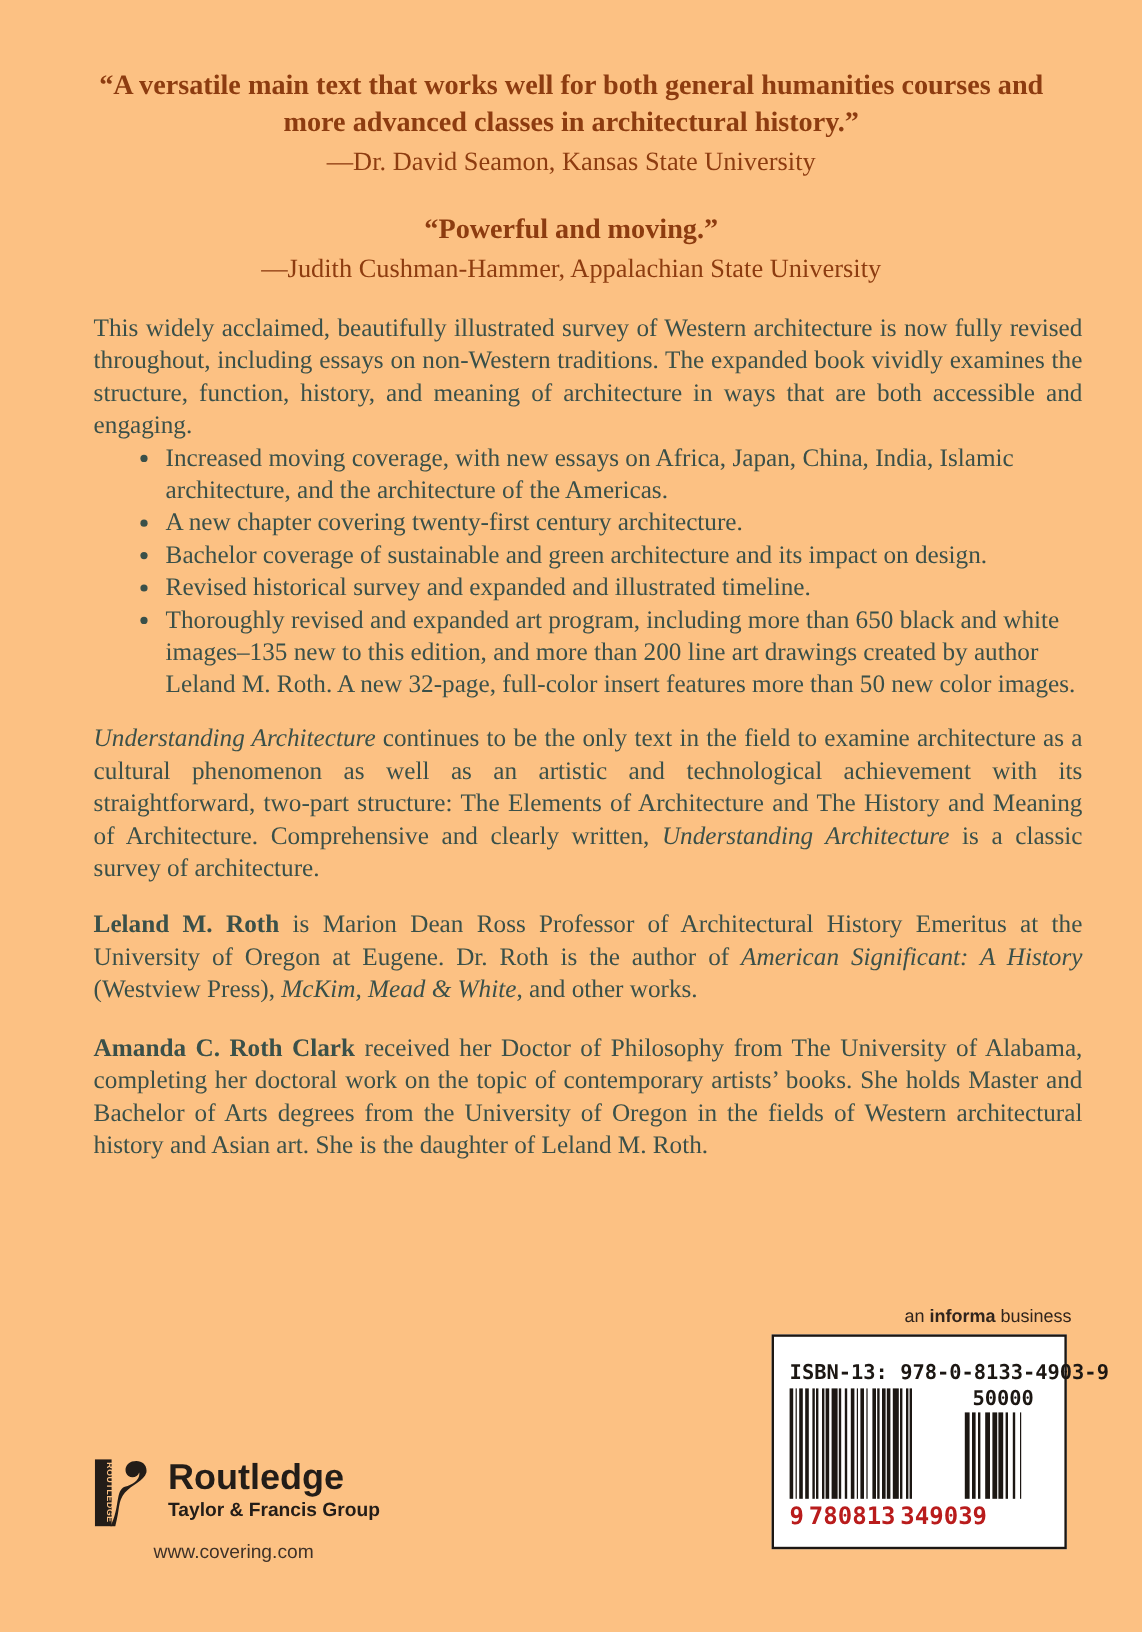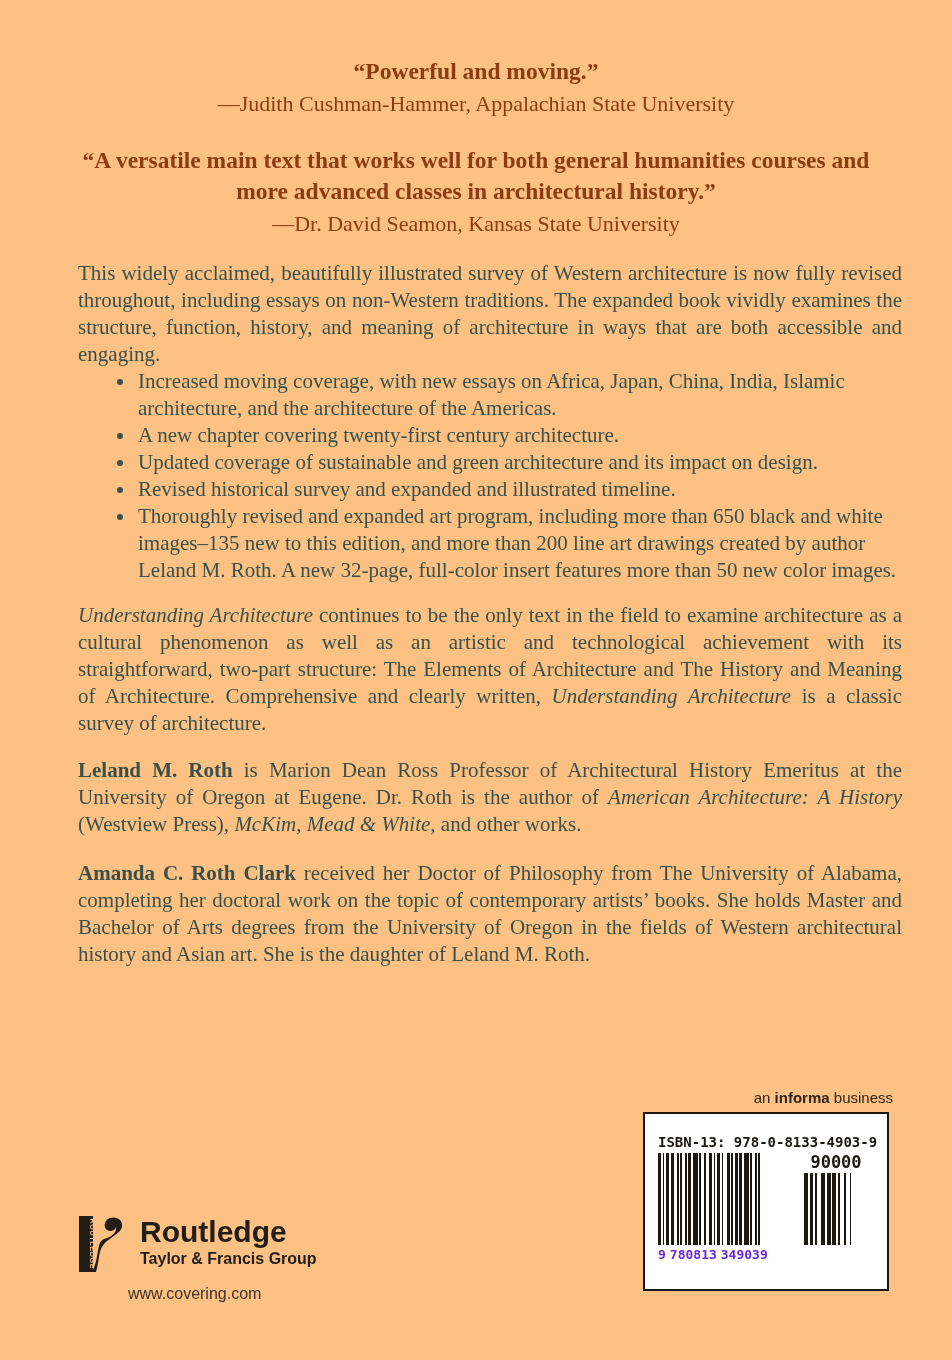--- a/index.html
+++ b/index.html
@@ -41,77 +41,77 @@
   .informa b { font-weight: bold; }
   
   .barcode-box {
     position: absolute; left: 643px; top: 1112px;
     width: 246px; height: 179px;
     background: #ffffff; border: 2px solid #1c1713;
     padding: 20px 13px 0 13px;
   }
   .isbn-label {
     font-family: "DejaVu Sans Mono", monospace;
-    font-weight: bold; font-size: 14px; letter-spacing: 0px;
+    font-weight: bold; font-size: 17px; letter-spacing: 0px;
     color: #1c1713; text-align: center; white-space: nowrap;
   }
   .bars-row { display: flex; margin-top: 3px; align-items: flex-start; }
   .main-code { width: 140px; }
   .bars { display: flex; align-items: stretch; height: 92px; }
   .bars .bar { background: #1c1713; }
   .supp-code { width: 64px; margin-left: 6px; }
   .supp-label {
     font-family: "DejaVu Sans Mono", monospace; font-weight: bold;
     font-size: 17px; color: #1c1713; text-align: center; line-height: 18px;
   }
   .supp-code .bars { height: 72px; margin-top: 2px; }
   .digits {
     font-family: "DejaVu Sans Mono", monospace; font-weight: bold;
-    font-size: 13px; color: #6d28d9; margin-top: 2px;
+    font-size: 20px; color: #b91c1c; margin-top: 2px;
     white-space: nowrap; letter-spacing: 0;
   }
   .digits span { margin-right: 4px; }
   
   .publisher { position: absolute; left: 79px; top: 1216px; font-family: "Liberation Sans", sans-serif; color: #231d18; }
   .pub-row { display: flex; align-items: flex-start; }
   .pub-mark { display: block; }
   .pub-texts { margin-left: 9px; margin-top: 1px; }
   .pub-name { font-size: 30px; font-weight: bold; letter-spacing: 0px; line-height: 30px; }
   .pub-group { font-size: 16px; font-weight: bold; margin-top: 3px; }
   .pub-site { margin-left: 49px; margin-top: 13px; font-size: 16px; color: #3f3228; }
 </style>
 </head>
 <body>
 
 <div class="quotes">
   <div class="quote-block">
+    <div class="quote-text">“A versatile main text that works well for both general humanities courses and more advanced classes in architectural history.”</div>
+    <div class="quote-attr">—Dr. David Seamon, Kansas State University</div>
+  </div>
+  <div class="quote-block">
     <div class="quote-text">“Powerful and moving.”</div>
     <div class="quote-attr">—Judith Cushman-Hammer, Appalachian State University</div>
-  </div>
-  <div class="quote-block">
-    <div class="quote-text">“A versatile main text that works well for both general humanities courses and more advanced classes in architectural history.”</div>
-    <div class="quote-attr">—Dr. David Seamon, Kansas State University</div>
   </div>
 </div>
 
 <div class="main">
 
   <p class="para">This widely acclaimed, beautifully illustrated survey of Western architecture is now fully revised throughout, including essays on non-Western traditions. The expanded book vividly examines the structure, function, history, and meaning of architecture in ways that are both accessible and engaging.</p>
 
   <ul class="features">
     <li>Increased moving coverage, with new essays on Africa, Japan, China, India, Islamic architecture, and the architecture of the Americas.</li>
     <li>A new chapter covering twenty-first century architecture.</li>
-    <li>Updated coverage of sustainable and green architecture and its impact on design.</li>
+    <li>Bachelor coverage of sustainable and green architecture and its impact on design.</li>
     <li>Revised historical survey and expanded and illustrated timeline.</li>
     <li>Thoroughly revised and expanded art program, including more than 650 black and white images–135 new to this edition, and more than 200 line art drawings created by author Leland M. Roth. A new 32-page, full-color insert features more than 50 new color images.</li>
   </ul>
 
   <p class="para" style="margin-top:18px"><span class="it">Understanding Architecture</span><span> continues to be the only text in the field to examine architecture as a cultural phenomenon as well as an artistic and technological achievement with its straightforward, two-part structure: The Elements of Architecture and The History and Meaning of Architecture. Comprehensive and clearly written, </span><span class="it">Understanding Architecture</span><span> is a classic survey of architecture.</span></p>
 
-  <p class="bio bio-1"><span class="bold-name">Leland M. Roth</span><span> is Marion Dean Ross Professor of Architectural History Emeritus at the University of Oregon at Eugene. Dr. Roth is the author of </span><span class="it">American Architecture: A History</span><span> (Westview Press), </span><span class="it">McKim, Mead &amp; White</span><span>, and other works.</span></p>
+  <p class="bio bio-1"><span class="bold-name">Leland M. Roth</span><span> is Marion Dean Ross Professor of Architectural History Emeritus at the University of Oregon at Eugene. Dr. Roth is the author of </span><span class="it">American Significant: A History</span><span> (Westview Press), </span><span class="it">McKim, Mead &amp; White</span><span>, and other works.</span></p>
 
   <p class="bio bio-2"><span class="bold-name">Amanda C. Roth Clark</span><span> received her Doctor of Philosophy from The University of Alabama, completing her doctoral work on the topic of contemporary artists’ books. She holds Master and Bachelor of Arts degrees from the University of Oregon in the fields of Western architectural history and Asian art. She is the daughter of Leland M. Roth.</span></p>
 
 </div>
 
 <div class="informa"><span>an </span><b>informa</b><span> business</span></div>
 
 <div class="barcode-box">
   <div class="isbn-label">ISBN-13: 978-0-8133-4903-9</div>
   <div class="bars-row">
@@ -159,21 +159,21 @@
           <span style="width: 1.6px;"></span>
           <span class="bar" style="width: 1.6px;"></span>
           <span style="width: 3.2px;"></span>
           <span class="bar" style="width: 1.6px;"></span>
           <span style="width: 1.6px;"></span>
           <span class="bar" style="width: 1.6px;"></span>
         </div>
       <div class="digits"><span>9</span><span>780813</span><span>349039</span></div>
     </div>
     <div class="supp-code">
-      <div class="supp-label">90000</div>
+      <div class="supp-label">50000</div>
       <div class="bars" id="supp-bars">
           <span class="bar" style="width: 3.8px;"></span>
           <span style="width: 1.9px;"></span>
           <span class="bar" style="width: 3.8px;"></span>
           <span style="width: 1.9px;"></span>
           <span class="bar" style="width: 1.9px;"></span>
           <span style="width: 3.8px;"></span>
           <span class="bar" style="width: 3.8px;"></span>
           <span style="width: 1.9px;"></span>
           <span class="bar" style="width: 3.8px;"></span>

